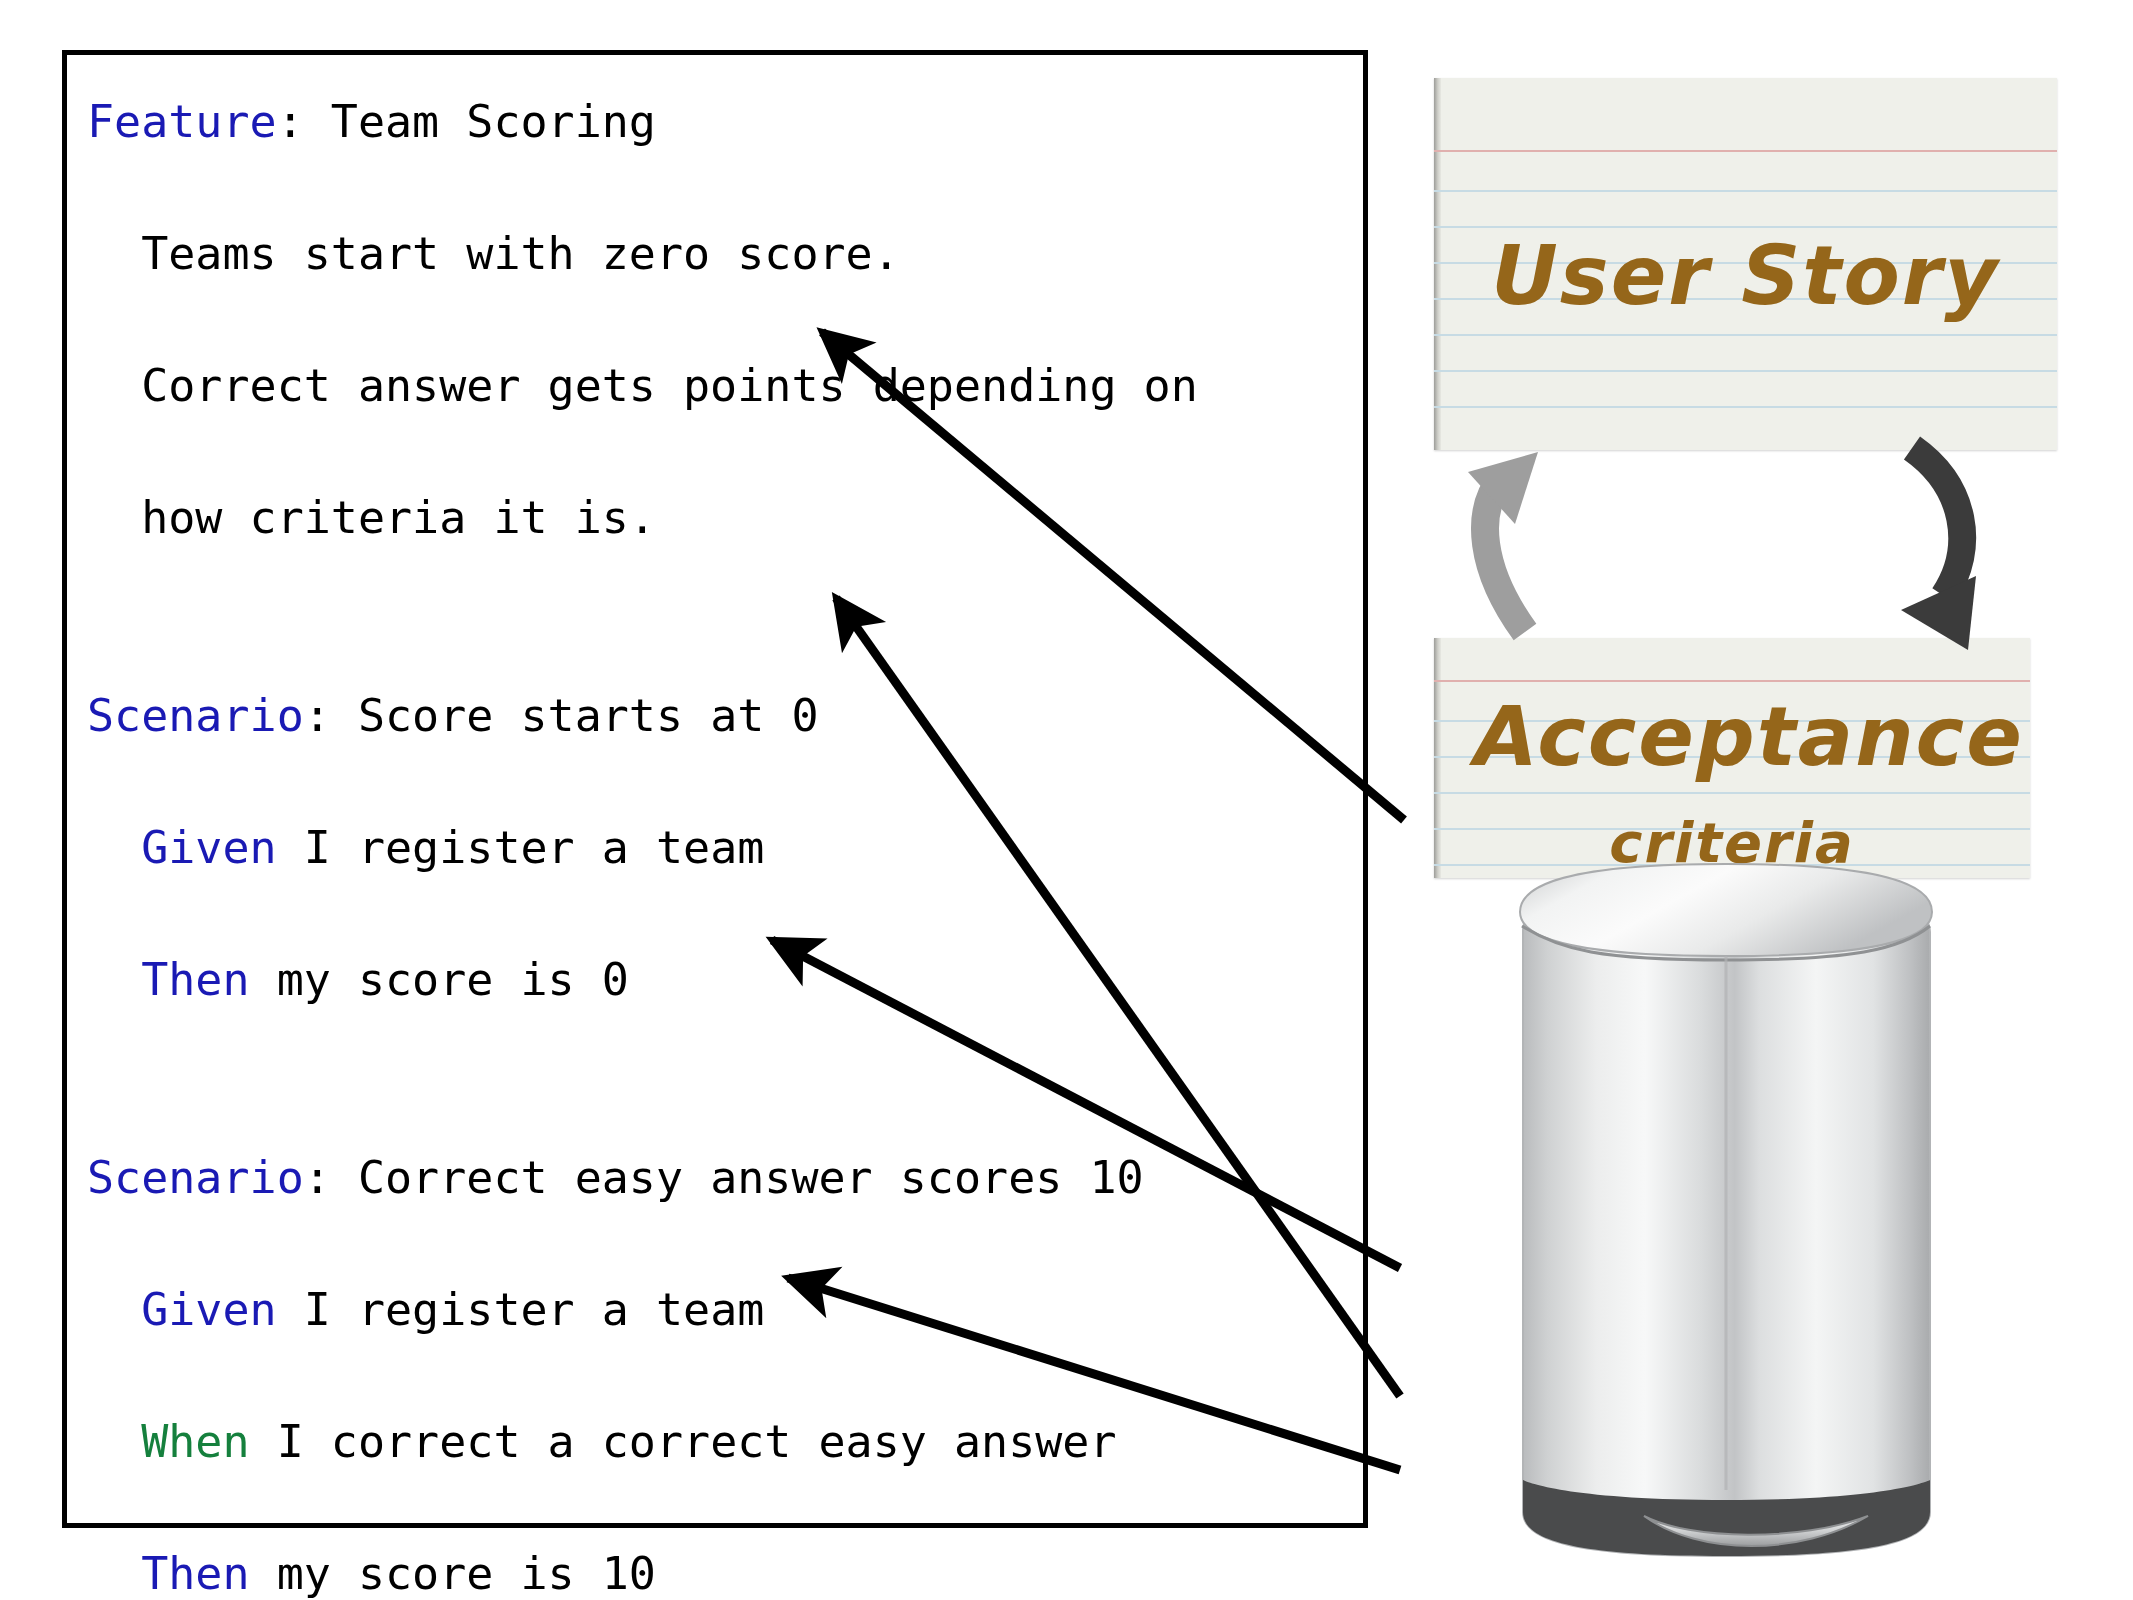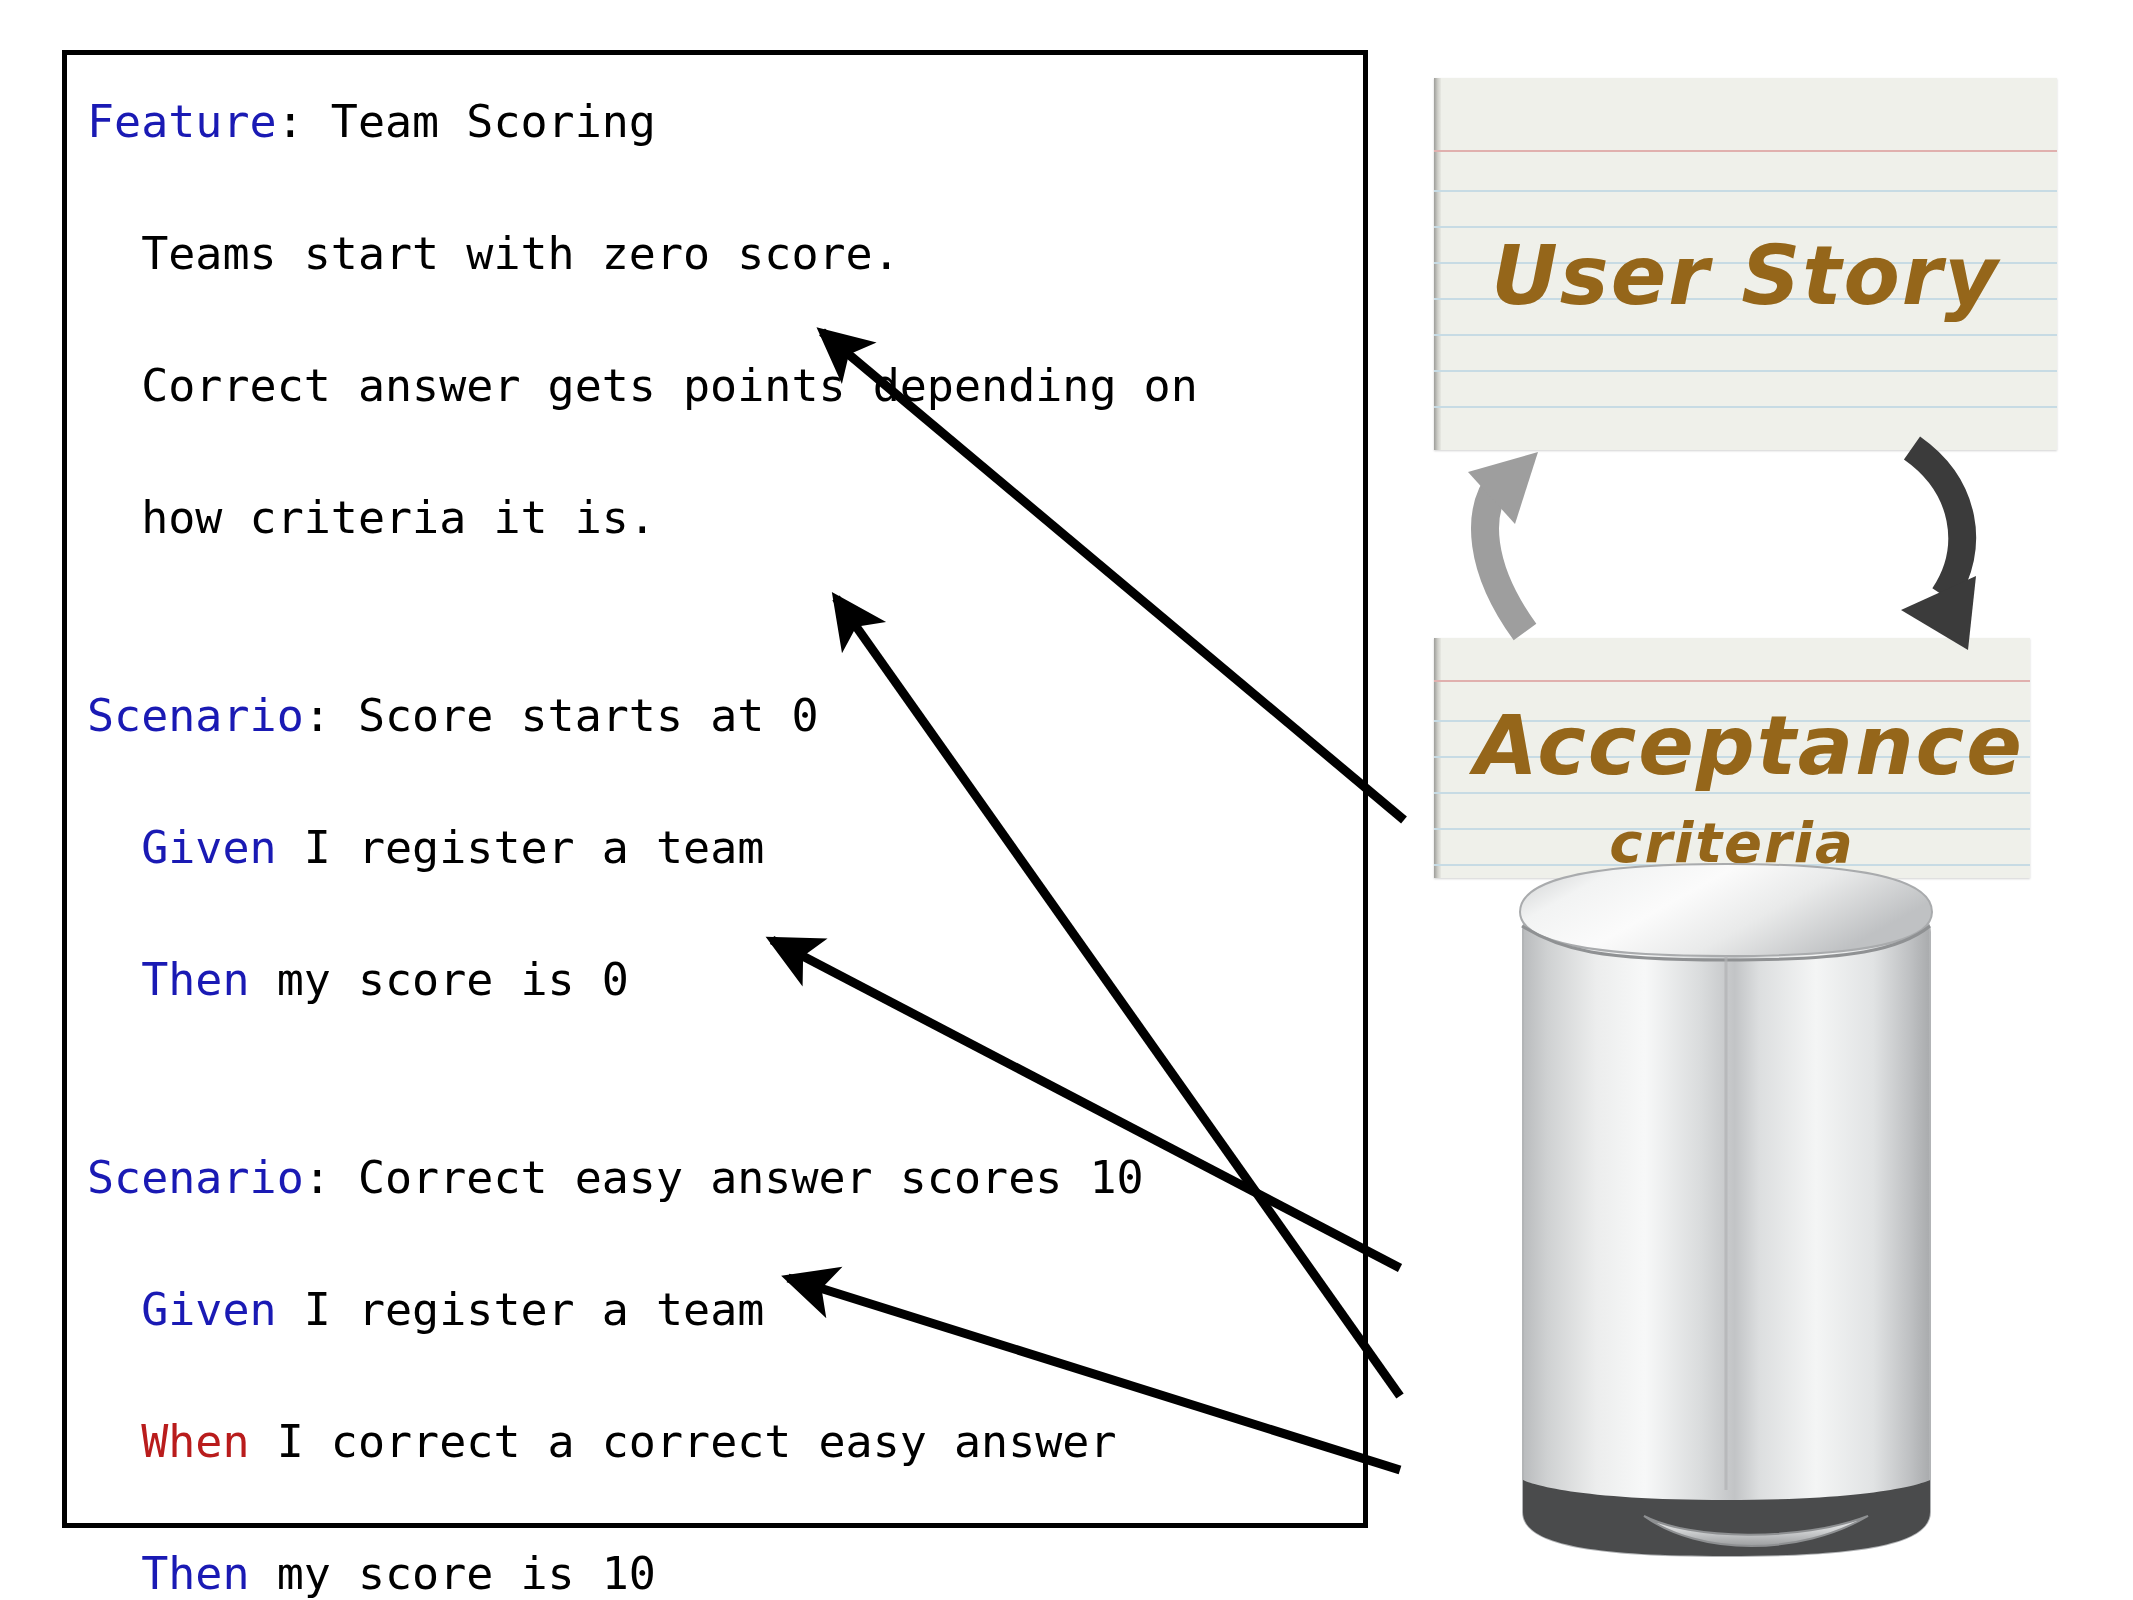--- a/index.html
+++ b/index.html
@@ -81,21 +81,21 @@
   }
 
   #card-user-story { left: 1434px; top: 78px; width: 596px; height: 372px; padding-left: 27px; }
   #card-acceptance { left: 1434px; top: 638px; width: 596px; height: 240px; }
 
   #user-story-label {
     top: 150px;
     font-size: 82px;
   }
   #acceptance-label-1 {
-    top: 60px;
+    top: 51px;
     font-size: 82px;
     margin-left: 34px;
   }
   #acceptance-label-2 {
     top: 172px;
     font-size: 56px;
   }
 
   
   #overlay {
@@ -114,21 +114,21 @@
   <div id="gherkin-box">
     <div id="gherkin-code"><span class="gk-line"><span class="gk-kw" style="color: rgb(26, 26, 180);">Feature</span><span class="gk-txt">: Team Scoring</span></span>
 <span class="gk-line"><span class="gk-txt">  Teams start with zero score.</span></span>
 <span class="gk-line"><span class="gk-txt">  Correct answer gets points depending on</span></span>
 <span class="gk-line"><span class="gk-txt">  how criteria it is.</span></span>
 <span class="gk-blank">&nbsp;</span><span class="gk-line"><span class="gk-kw" style="color: rgb(26, 26, 180);">Scenario</span><span class="gk-txt">: Score starts at 0</span></span>
 <span class="gk-line"><span class="gk-kw" style="color: rgb(26, 26, 180);">  Given</span><span class="gk-txt"> I register a team</span></span>
 <span class="gk-line"><span class="gk-kw" style="color: rgb(26, 26, 180);">  Then</span><span class="gk-txt"> my score is 0</span></span>
 <span class="gk-blank">&nbsp;</span><span class="gk-line"><span class="gk-kw" style="color: rgb(26, 26, 180);">Scenario</span><span class="gk-txt">: Correct easy answer scores 10</span></span>
 <span class="gk-line"><span class="gk-kw" style="color: rgb(26, 26, 180);">  Given</span><span class="gk-txt"> I register a team</span></span>
-<span class="gk-line"><span class="gk-kw" style="color: #b91c1c;">  When</span><span class="gk-txt"> I correct a correct easy answer</span></span>
+<span class="gk-line"><span class="gk-kw" style="color: #15803d;">  When</span><span class="gk-txt"> I correct a correct easy answer</span></span>
 <span class="gk-line"><span class="gk-kw" style="color: rgb(26, 26, 180);">  Then</span><span class="gk-txt"> my score is 10</span></span>
 
 
 
 
 </div>
   </div>
 
   <div class="card" id="card-user-story">
     <div class="card-edge"></div>

